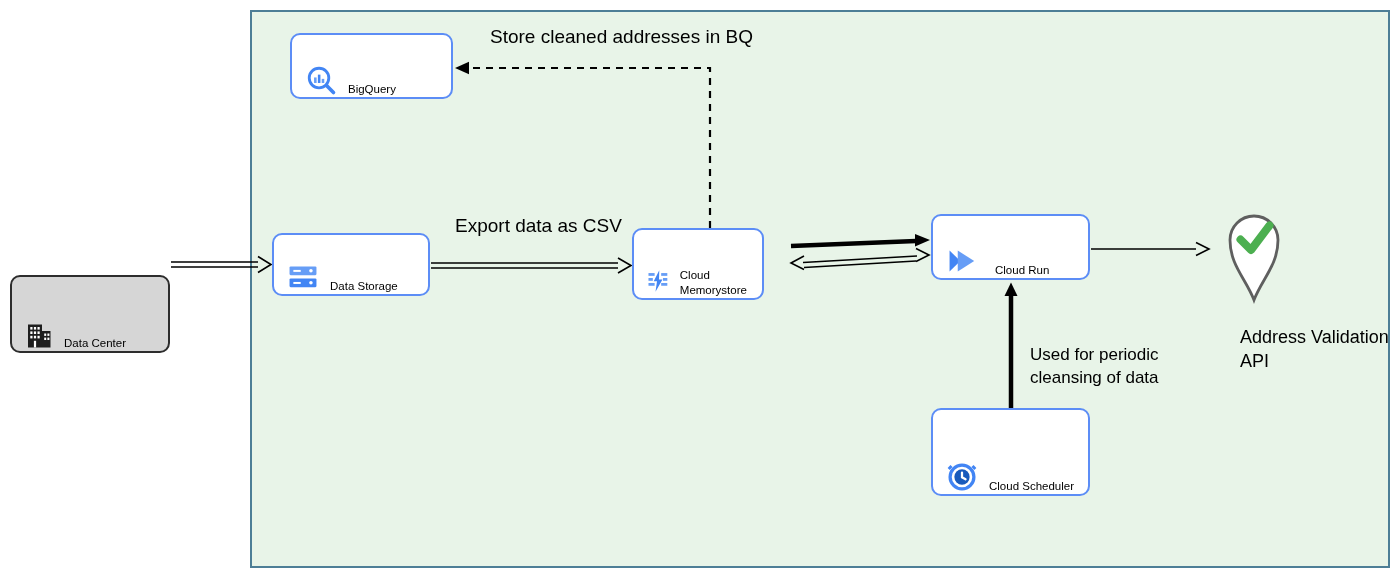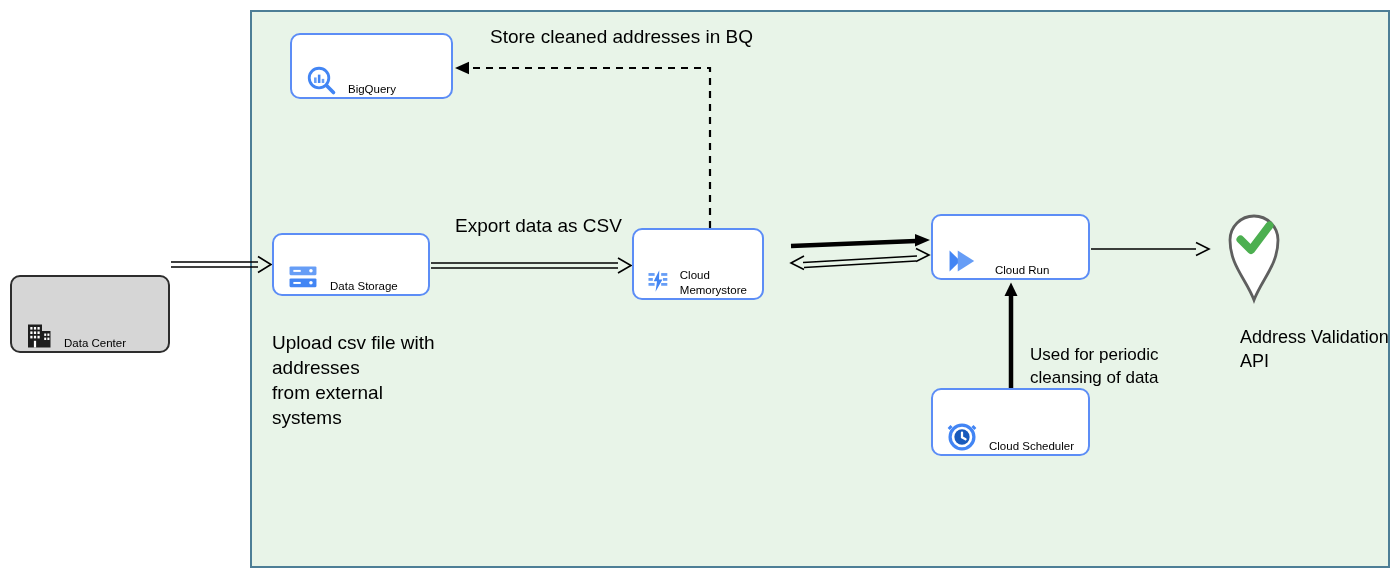--- a/index.html
+++ b/index.html
@@ -176,21 +176,21 @@
   </div>
 
   <div class="node" style="left:931px; top:214px; width:159px; height:66px;gap:16px;">
     <svg width="34" height="34" viewBox="0 0 24 24">
       <path d="M3.2 4.6 L10.8 12 L3.2 19.4 Z" class="ic-b"></path>
       <path d="M9 4.6 L20.6 12 L9 19.4 Z" class="ic-l"></path>
     </svg>
     <span class="node-label">Cloud Run</span>
   </div>
 
-  <div class="node" style="left:931px; top:388px; width:159px; height:68px;">
+  <div class="node" style="left:931px; top:408px; width:159px; height:88px;">
     <svg width="34" height="34" viewBox="0 0 24 24">
       <path d="M4.6 4.2 L2.6 6.4 M19.4 4.2 L21.4 6.4" class="st-b" stroke-width="2"></path>
       <circle cx="12" cy="12" r="8.4" class="st-b" stroke-width="2.3"></circle>
       <circle cx="12" cy="12" r="5.4" class="ic-d"></circle>
       <path d="M12 8.9 V12.2 L14.5 13.6" stroke="#ffffff" stroke-width="1.6" fill="none" stroke-linecap="round"></path>
     </svg>
     <span class="node-label">Cloud Scheduler</span>
   </div>
 
   <div class="pin-wrap" style="left:1222px; top:206px;">
@@ -198,22 +198,18 @@
       <path d="M32 94 C24 73 8 59 8 34 A24 24 0 0 1 56 34 C56 59 40 73 32 94 Z" style="fill:#ffffff; stroke:var(--pin-outline,#5f5f5f); stroke-width:2.8;"></path>
       <path d="M18.5 33.5 L29 44 L47.5 19.5" style="fill:none; stroke:var(--check-green,#4caf50); stroke-width:8; stroke-linecap:round; stroke-linejoin:round;"></path>
     </svg>
   </div>
   <div class="note" style="left:1240px; top:325px; width:176px; font-size:18px; line-height:24px;">Address Validation API</div>
 
   <div class="note" style="left:455px; top:213px;">Export data as CSV</div>
 
   <div class="note" style="left:490px; top:24px;">Store cleaned addresses in BQ</div>
 
-  <div class="note" style="left:272px; top:330px;">Upload csv file with
-addresses
-from external
-systems</div>
 
 
   <div class="note" style="left:1030px; top:343px; font-size:17px; line-height:23px;">Used for periodic
 cleansing of data</div>
 
 </div>
 
 </body></html>

